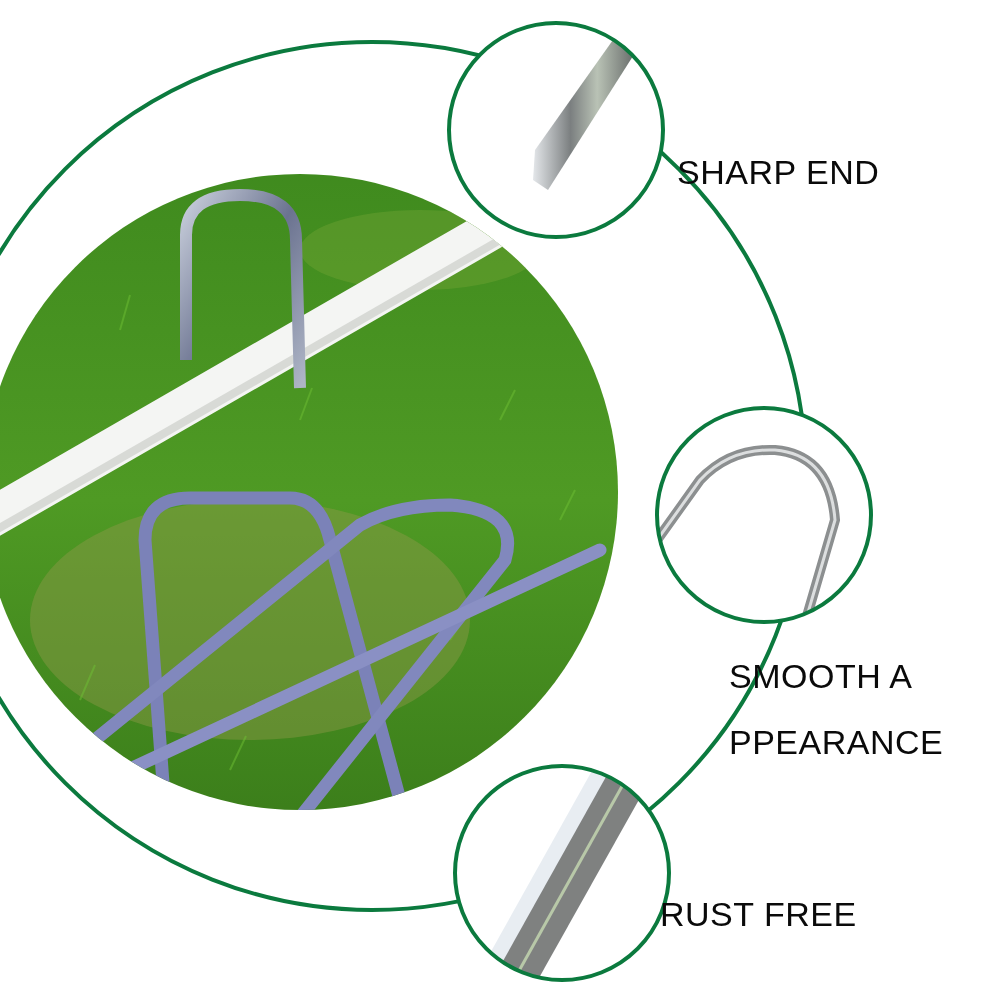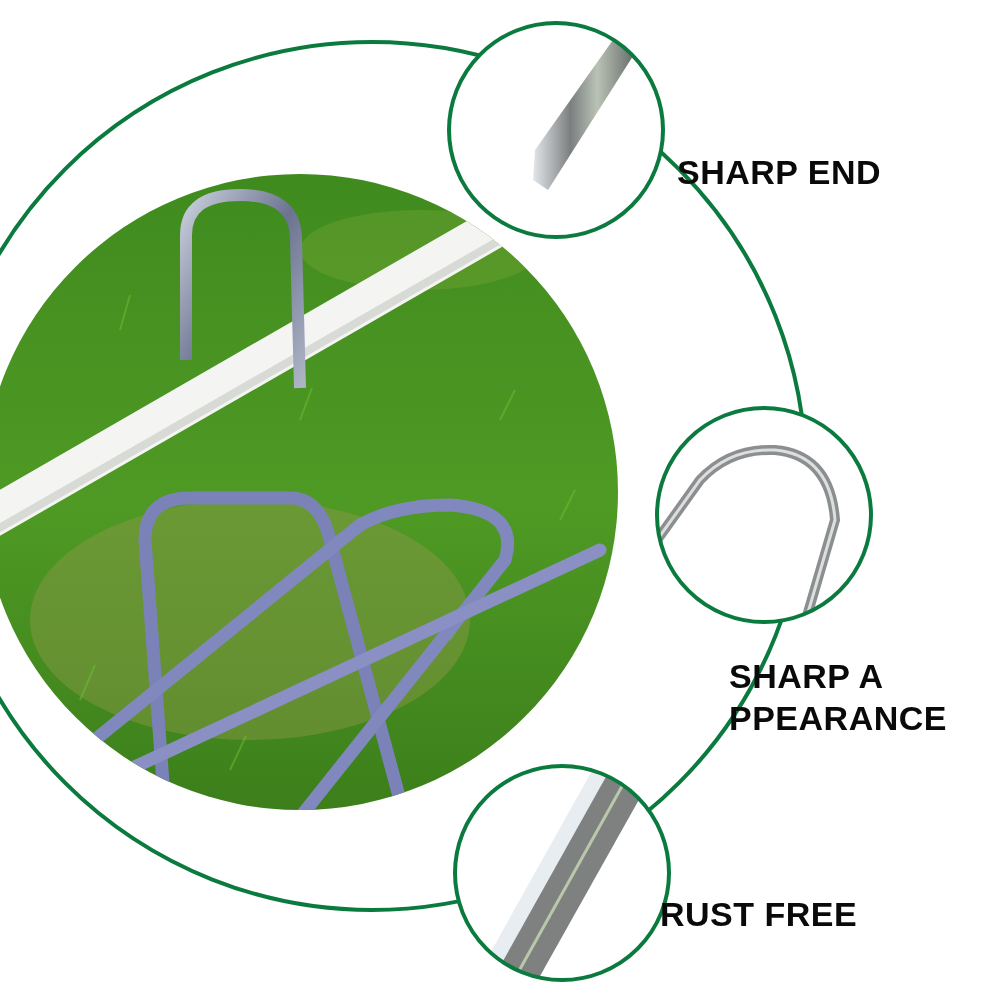--- a/index.html
+++ b/index.html
@@ -1,21 +1,21 @@
 <!DOCTYPE html>
 <html><head>
 <meta charset="utf-8">
 <style>
   html,body{margin:0;padding:0;background:#ffffff;}
   body{width:1001px;height:1001px;position:relative;overflow:hidden;font-family:"Liberation Sans",sans-serif;}
   .stage{position:absolute;left:0;top:0;width:1001px;height:1001px;}
-  .label{position:absolute;font-family:"Liberation Sans",sans-serif;font-weight:700;color:#0a0a0a;font-size:34px;line-height:40px;letter-spacing:0.5px;white-space:pre;}
+  .label{position:absolute;font-family:"Liberation Sans",sans-serif;font-weight:400;color:#0a0a0a;font-size:34px;line-height:40px;letter-spacing:0.5px;white-space:pre;}
   #lbl1{left:677px;top:152px;}
   #lbl2{left:729px;top:656px;}
-  #lbl3{left:729px;top:698px;}
+  #lbl3{left:729px;top:722px;}
   #lbl4{left:660px;top:894px;}
 </style>
 </head>
 <body>
 
 <div class="stage">
   <svg width="1001" height="1001" viewBox="0 0 1001 1001">
     <defs>
       <clipPath id="mainClip">
           <circle cx="300" cy="492" r="318"></circle>
@@ -98,16 +98,16 @@
       <g clip-path="url(#c3)">
         <polygon points="605,760 650,780 535,985 485,965" fill="#7f8180"></polygon>
         <polygon points="598,760 612,766 498,970 484,964" fill="#e8edf2"></polygon>
         <line x1="630" y1="772" x2="515" y2="978" stroke="#b8c8a8" stroke-width="3"></line>
       </g>
       <circle cx="562" cy="873" r="107" fill="none" stroke="#0b7a3e" stroke-width="4"></circle>
     </g>
   </svg>
 
   <div class="label" id="lbl1">SHARP END</div>
-  <div class="label" id="lbl2">SHARP A</div>
+  <div class="label" id="lbl2">SMOOTH A</div>
   <div class="label" id="lbl3">PPEARANCE</div>
   <div class="label" id="lbl4">RUST FREE</div>
 </div>
 
 </body></html>

